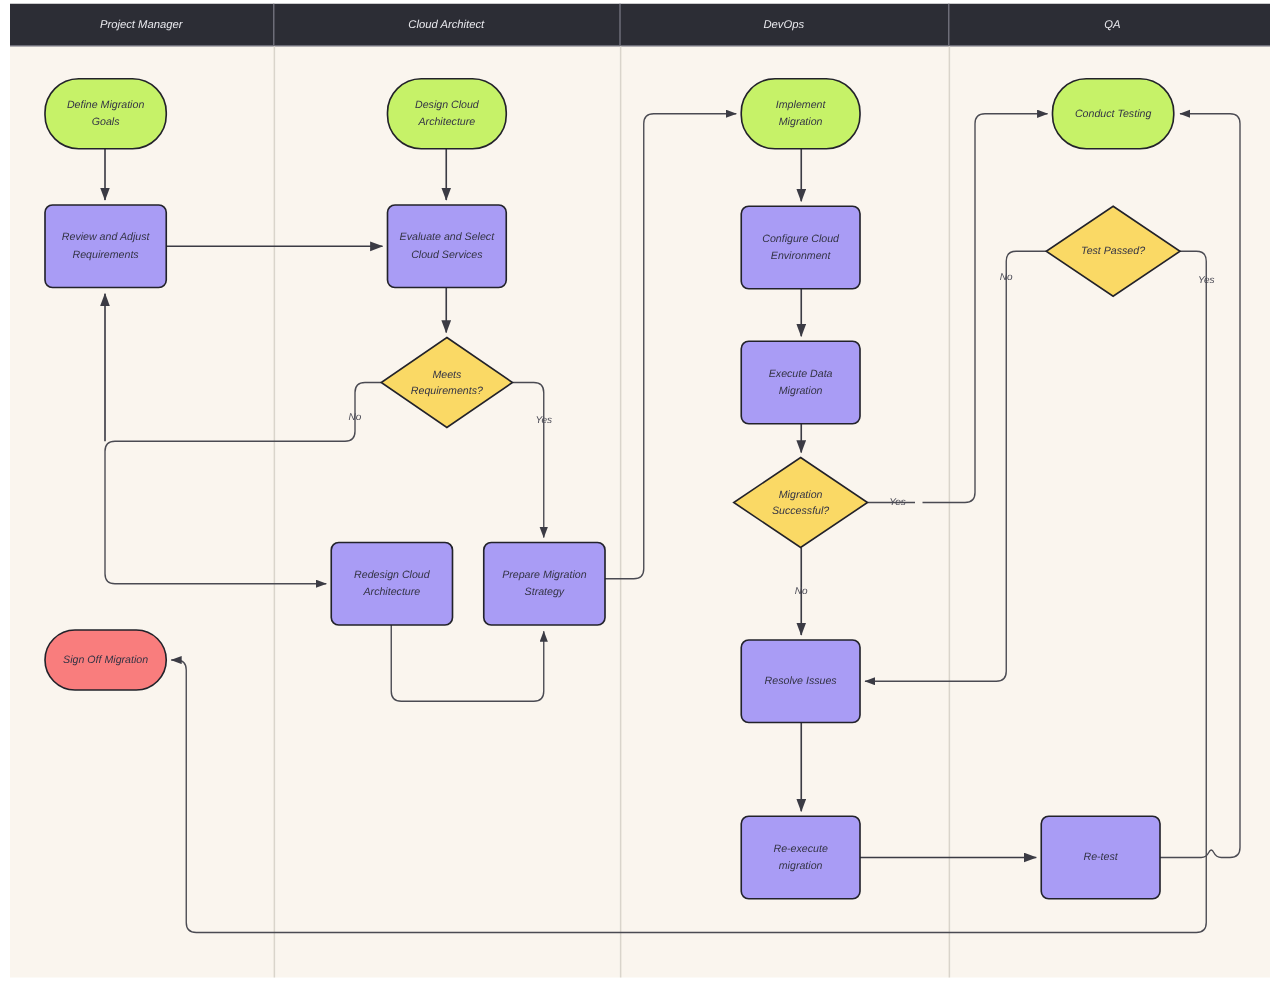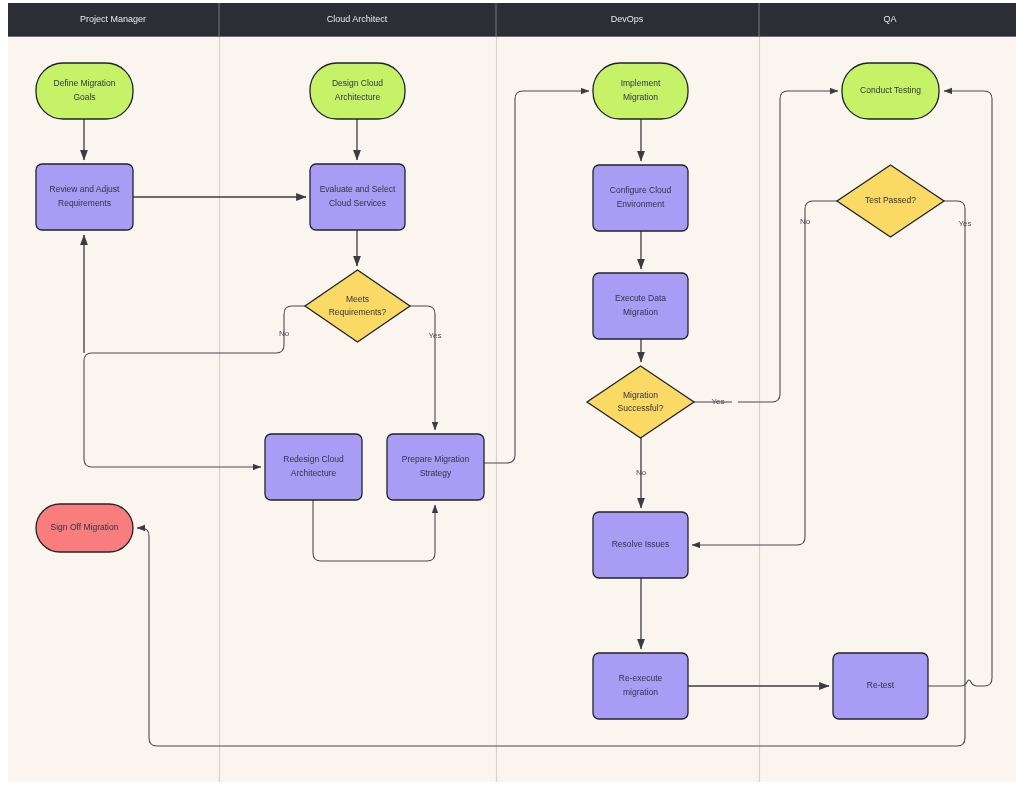--- a/index.html
+++ b/index.html
@@ -1,17 +1,17 @@
 <!DOCTYPE html>
 <html><head>
 <meta charset="utf-8">
 <style>
   html,body{margin:0;padding:0;background:#ffffff;}
   body{font-family:"Liberation Sans",sans-serif;}
-  #stage{position:relative;width:1024px;height:789px;background:#ffffff;overflow:hidden;}
+  #stage{position:relative;width:1024px;height:789px;background:#ffffff;overflow:hidden;font-style:italic;}
   #diagram{position:absolute;left:0;top:0;width:1024px;height:789px;}
   .lane-header-text{font-size:9px;fill:#e9e9ee;font-family:"Liberation Sans",sans-serif;}
   .node-label{font-size:8.5px;fill:#333344;font-family:"Liberation Sans",sans-serif;text-anchor:middle;dominant-baseline:middle;}
   .edge-label{font-size:8px;fill:#4a4a55;font-family:"Liberation Sans",sans-serif;text-anchor:middle;dominant-baseline:middle;}
   .edge{fill:none;stroke:#3b3b44;stroke-width:1.3;}
   .edge-thin{fill:none;stroke:#4a4a52;stroke-width:1.1;}
   .lane-div{stroke:#d9d4cb;stroke-width:1.2;}
   .shape{stroke:#22222a;stroke-width:1.3;}
 </style>
 </head>

